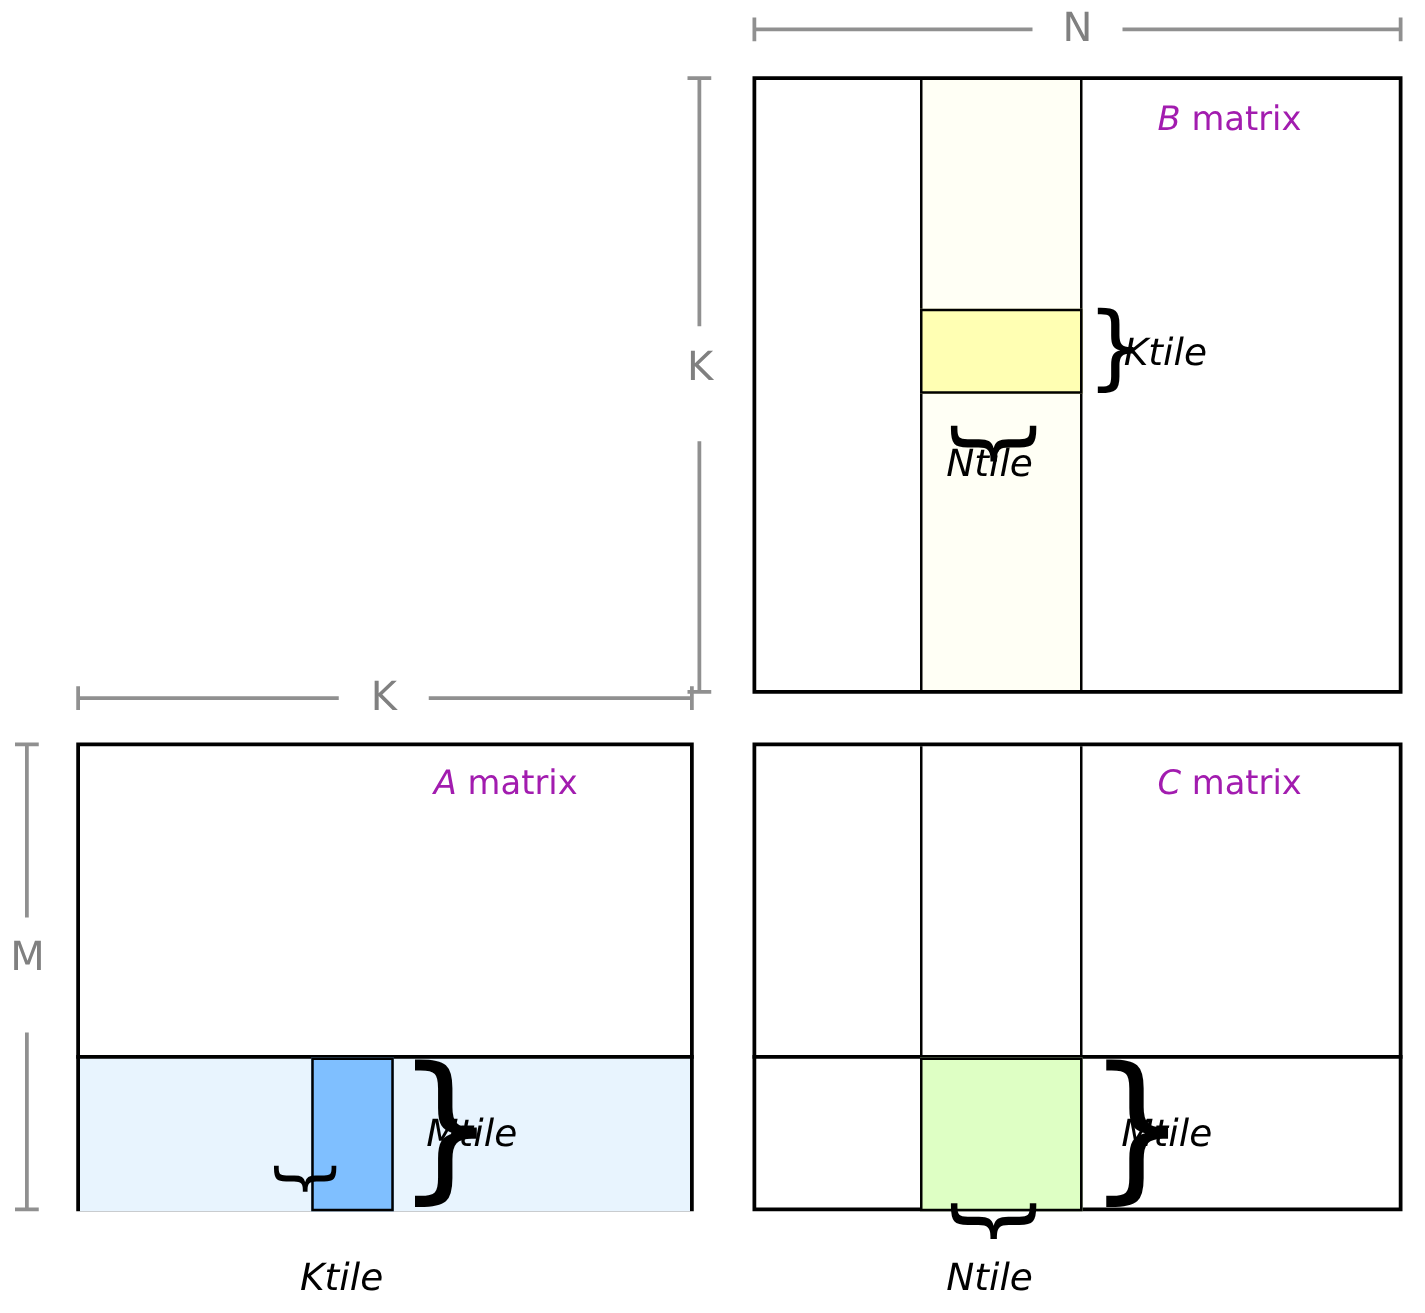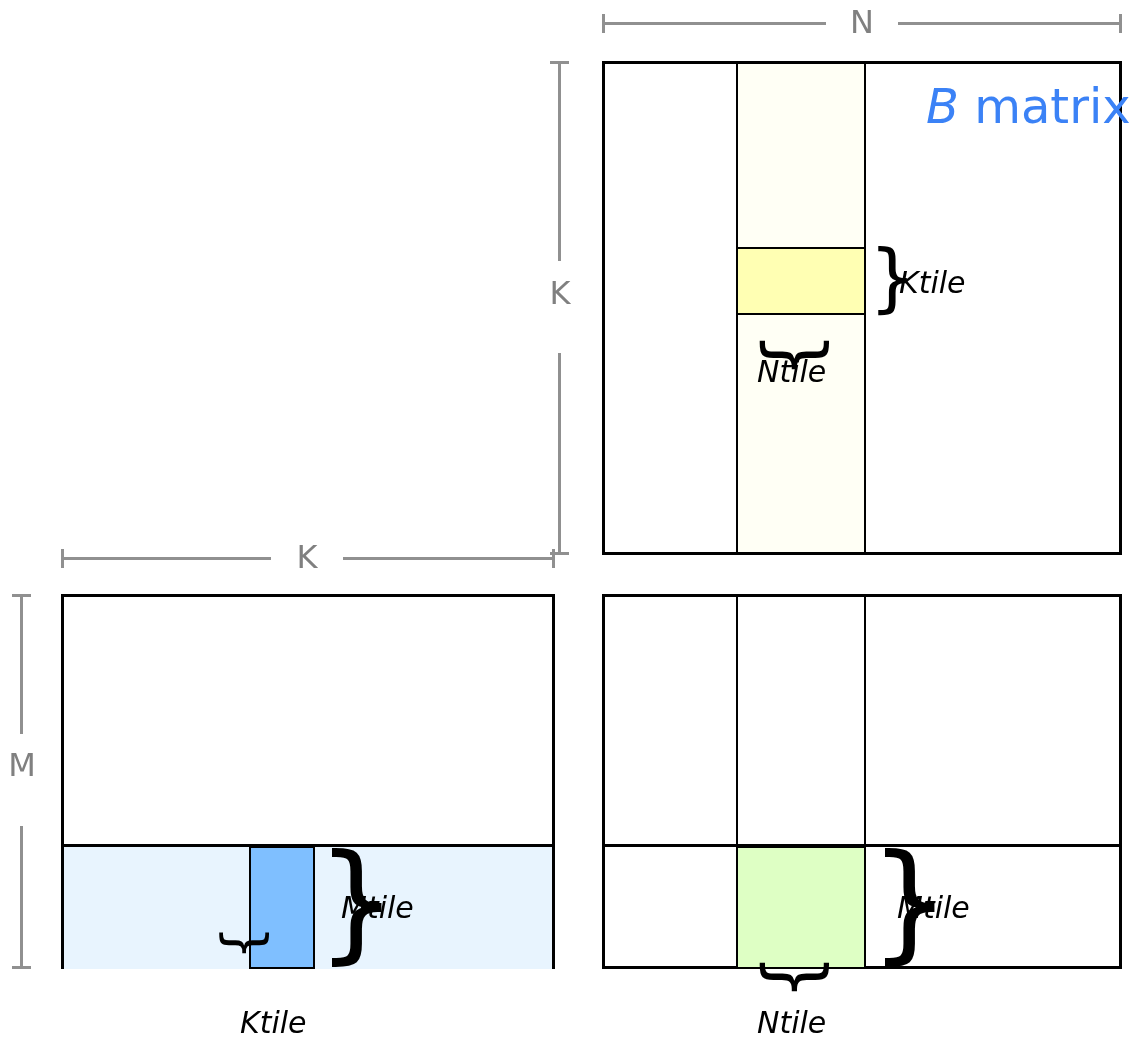--- a/index.html
+++ b/index.html
@@ -20,22 +20,22 @@
 
   
   .matrix-box {
     position: absolute;
     box-sizing: border-box;
     border: 3px solid #000000;
     background: #ffffff;
   }
   .matrix-label {
     position: absolute;
-    font-size: 48px;
-    color: #3b82f6;
+    font-size: 27px;
+    color: #a21caf;
     white-space: nowrap;
     line-height: 1;
     text-align: center;
   }
   .matrix-label .mvar {
     font-style: italic;
   }
 
   
   .fill {
@@ -210,37 +210,43 @@
 
   <div class="matrix-box" style="left:61px; top:594px; width:494px; height:375px;">
 
     <div class="fill" style="left:0px; top:249px; width:100%; height:123px; background:#E8F4FE;"></div>
 
     <div class="hline" style="left:-3px; top:247px; width:494px;"></div>
 
     <div class="tile" style="left:185px; top:249px; width:66px; height:123px; background:#7FBFFF;"></div>
   </div>
 
+  <div class="matrix-label" style="left:347px; top:613px;">
+    <span class="mvar">A</span><span> matrix</span>
+  </div>
 
   <div class="brace brace-v" style="left:316px; top:838px; font-size:128px;">}</div>
   <div class="brace-label" style="left:341px; top:893px;">Mtile</div>
 
   <div class="brace-h" style="left:213px; top:910px; width:66px; height:66px; line-height:66px; text-align:center; font-size:54px;">}</div>
   <div class="brace-label" style="left:240px; top:1008px;">Ktile</div>
 
   <div class="matrix-box" style="left:602px; top:594px; width:520px; height:375px;">
 
     <div class="vline" style="left:131px; top:0px; height:100%;"></div>
     <div class="vline" style="left:259px; top:0px; height:100%;"></div>
 
     <div class="hline" style="left:-3px; top:247px; width:520px;"></div>
 
     <div class="tile" style="left:131px; top:249px; width:130px; height:123px; background:#DEFFC4;"></div>
   </div>
 
+  <div class="matrix-label" style="left:926px; top:613px;">
+    <span class="mvar">C</span><span> matrix</span>
+  </div>
 
 
   <div class="brace brace-v" style="left:869px; top:838px; font-size:128px;">}</div>
   <div class="brace-label" style="left:897px; top:893px;">Mtile</div>
 
   <div class="brace-h" style="left:733px; top:912px; width:130px; height:130px; line-height:130px; text-align:center;">}</div>
   <div class="brace-label" style="left:757px; top:1008px;">Ntile</div>
 
 </div>
 

